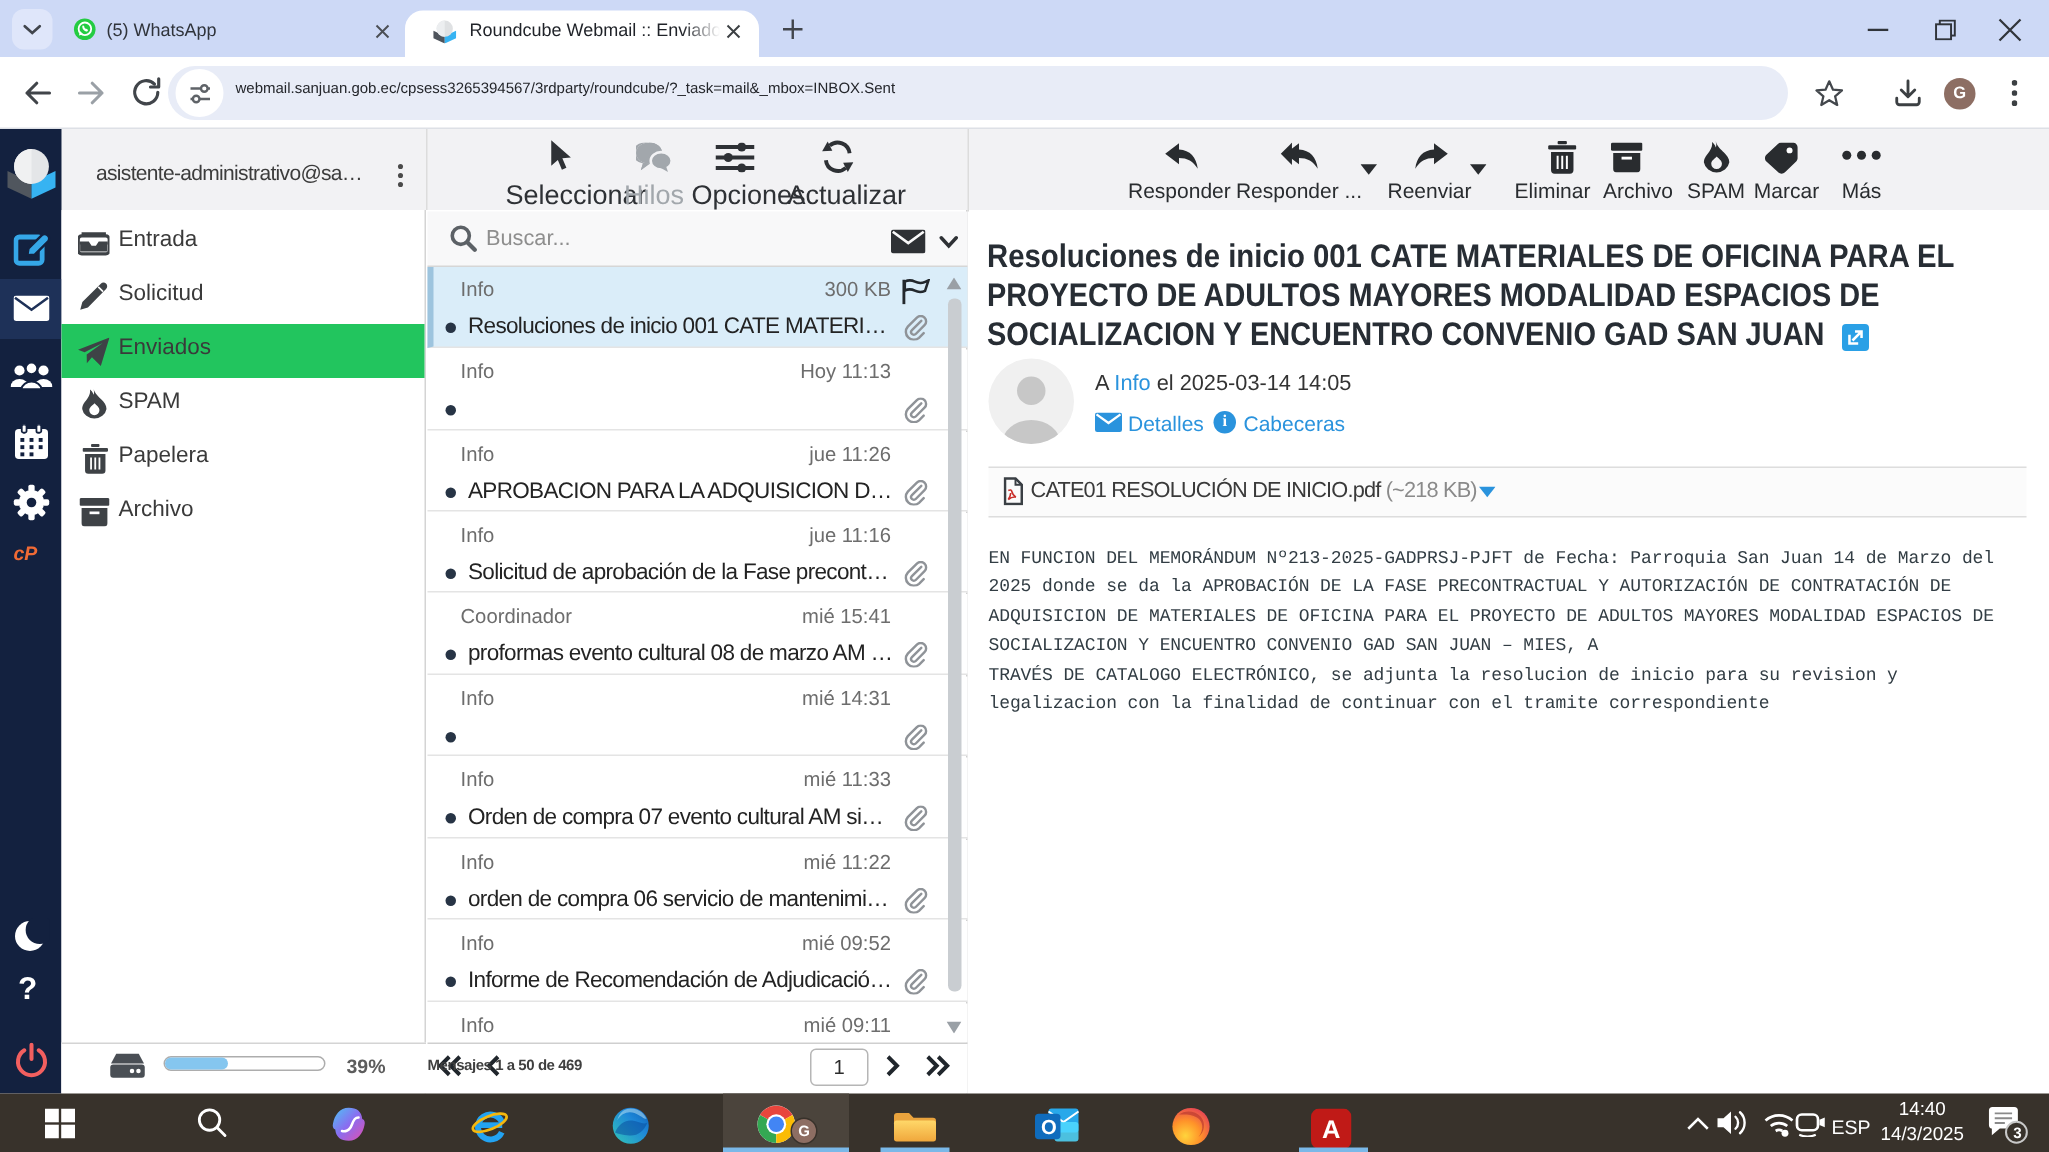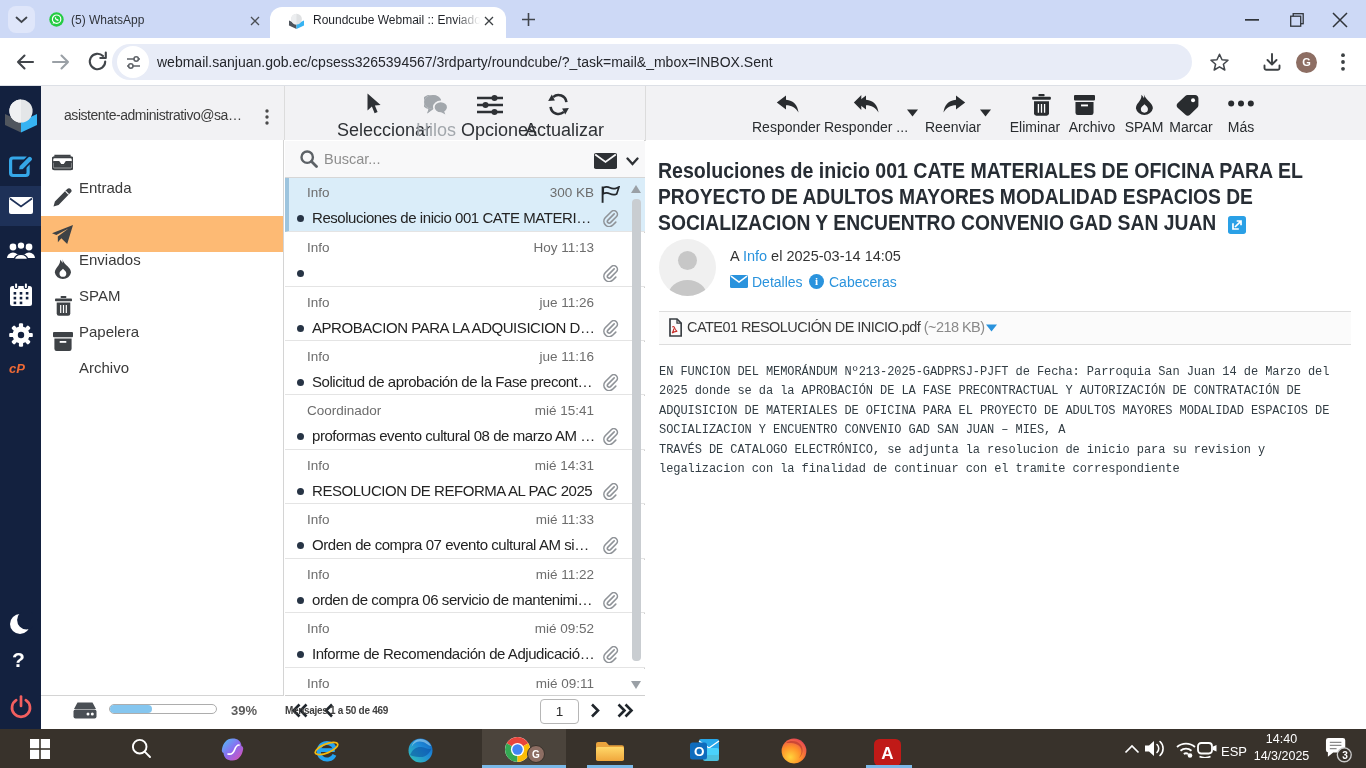--- a/index.html
+++ b/index.html
@@ -6,29 +6,29 @@
   html,body { width:1366px; height:768px; overflow:hidden; font-family:"Liberation Sans", sans-serif; background:#fff; }
   .a { position:absolute; }
   svg { display:block; }
   
   #tabstrip { left:0; top:0; width:1366px; height:38px; background:#cdd9f6; }
   #tabsearch { left:8px; top:6px; width:27px; height:27px; border-radius:8px; background:#dfe6fa; }
   .tabttl { font-size:12px; color:#30343b; }
   #tab2 { left:270px; top:7px; width:236px; height:31px; background:#fff; border-radius:12px 12px 0 0; }
   #toolbar { left:0; top:38px; width:1366px; height:48px; background:#fff; border-bottom:1px solid #dde0e6; }
   #pill { left:112px; top:44px; width:1080px; height:36px; border-radius:18px; background:#e8ecf7; }
-  #urltext { left:157px; top:54px; font-size:14px; color:#24262b; }
+  #urltext { left:157px; top:54px; font-size:10px; color:#24262b; }
   
   #appband { left:41px; top:86px; width:1325px; height:54px; background:#f2f2f4; }
   #leftnav { left:0; top:86px; width:41px; height:643px; background:#13213f; }
   #mailtile { left:0; top:186px; width:41px; height:40px; background:#1e3158; }
   #folders { left:41px; top:140px; width:243px; height:589px; background:#fff; border-right:1px solid #d4d4d4; }
   .frow { position:absolute; left:41px; width:242px; height:36px; }
-  .frow .lbl { position:absolute; left:38px; top:7px; font-size:15px; color:#3a3a3a;margin-top:28px; }
-  .fsel { background:#fdba74;text-decoration:underline; }
+  .frow .lbl { position:absolute; left:38px; top:7px; font-size:15px; color:#3a3a3a; }
+  .fsel { background:#22c55e;text-decoration:underline; }
   #list { left:284px; top:140px; width:361px; height:589px; background:#fff; border-right:1px solid #d0d0d0; }
   .tbbtn { position:absolute; text-align:center; font-size:18px; color:#2e3135; white-space:nowrap; }
   .row { position:absolute; left:285px; width:360px; border-bottom:1px solid #e4e4e4; background:#fff; }
   .row .from { position:absolute; left:22px; top:7px; font-size:13.5px; color:#6d6d6d; }
   .row .date { position:absolute; right:51px; top:7px; font-size:13.5px; color:#6d6d6d; }
   .row .subj { position:absolute; left:27px; top:31px; width:284px; letter-spacing:-0.45px; font-size:15px; color:#232323; white-space:nowrap; overflow:hidden; text-overflow:ellipsis; }
   .row .dot { position:absolute; left:12px; top:37px; width:7px; height:7px; border-radius:50%; background:#273445; }
   .rsel { background:#daedf9; }
   #mail { left:646px; top:140px; width:720px; height:589px; background:#fff; }
   .mbtn { position:absolute; text-align:center; font-size:14px; color:#292c2f; white-space:nowrap; }
@@ -324,21 +324,20 @@
 <div class="row" style="top:396px;height:54px">
     <div class="from">Coordinador</div>
     <div class="date">mié 15:41</div>
     <div class="dot"></div>
     <div class="subj">proformas evento cultural 08 de marzo AM sin firmas</div>
   </div>
 <div class="row" style="top:451px;height:53px">
     <div class="from">Info</div>
     <div class="date">mié 14:31</div>
     <div class="dot"></div>
-    <div class="subj">RESOLUCION DE REFORMA AL PAC 2025</div>
   </div>
 <div class="row" style="top:505px;height:54px">
     <div class="from">Info</div>
     <div class="date">mié 11:33</div>
     <div class="dot"></div>
     <div class="subj">Orden de compra 07 evento cultural AM sin firmas de s</div>
   </div>
 <div class="row" style="top:560px;height:53px">
     <div class="from">Info</div>
     <div class="date">mié 11:22</div>

